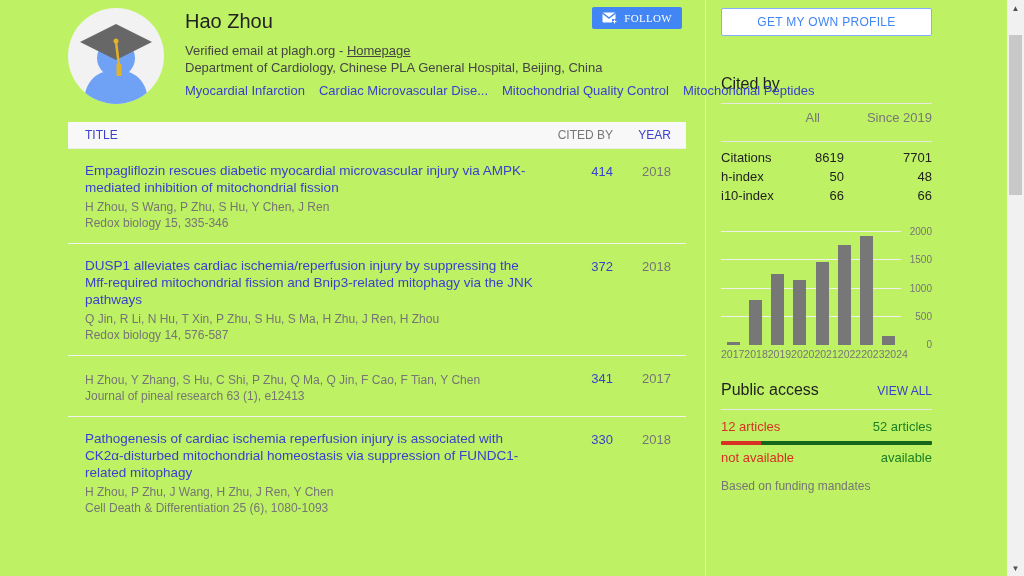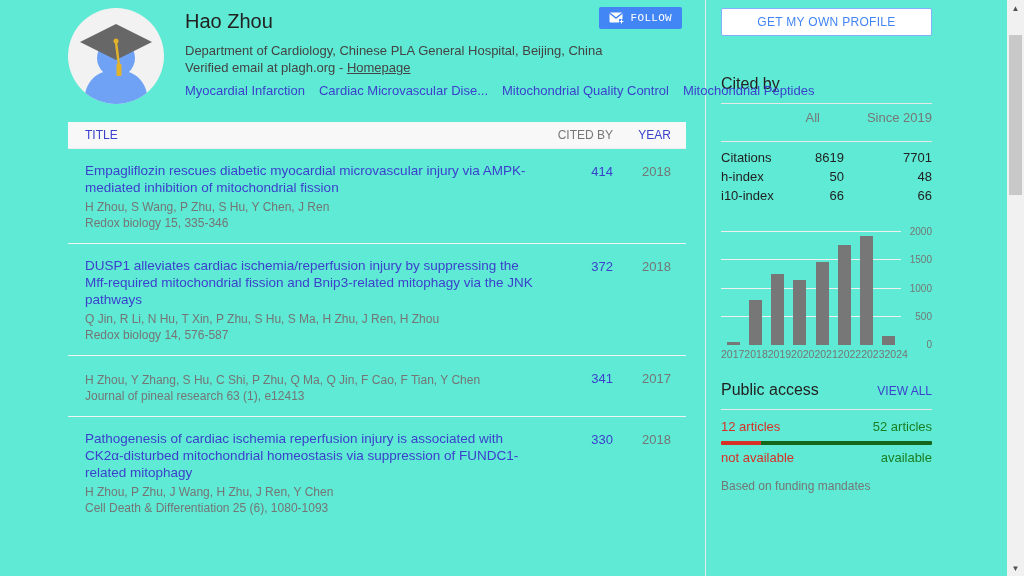--- a/index.html
+++ b/index.html
@@ -1,38 +1,38 @@
 <!DOCTYPE html>
 <html><head>
 <meta charset="utf-8">
 <style>
   * { margin:0; padding:0; box-sizing:border-box; }
   html,body { background:#fff; }
   body { font-family:"Liberation Sans","DejaVu Sans",sans-serif; color:#212121; }
-  .page { position:relative; width:1024px; height:576px; overflow:hidden; background:#5eead4; }
+  .page { position:relative; width:1024px; height:576px; overflow:hidden; background:#bef264; }
 
   
   .content { display:flex; height:100%; }
   .main { margin-left:68px; width:618px; position:relative; padding-top:8px; }
   .sidebar { margin-left:19px; width:302px; border-left:1px solid #e8e8e8; padding:8px 0 0 15px; }
   .sidebar-inner { width:211px; }
 
   
   .profile-head { display:flex; }
   .avatar { width:96px; height:96px; flex:0 0 96px; }
   .profile-info { margin-left:21px; padding-top:2px; }
   .profile-name { font-size:20px; color:#222; font-weight:400; margin-bottom:9px; }
   .profile-line { font-size:13px; color:#444; line-height:17px; }
   .homepage-link { color:#444; text-decoration:underline; cursor:pointer; }
   .interests { margin-top:6px; font-size:13px; line-height:18px; max-width:430px; }
   .interest-link { color:#3c41cc; text-decoration:none; margin-right:14px; cursor:pointer; white-space:nowrap; }
 
   .follow-btn { position:absolute; top:7px; right:4px; background:#4285f4; color:#fff;
     border:none; border-radius:2px; height:22px; padding:0 10px; font-size:11px;
-    font-family:Liberation Mono, monospace; letter-spacing:.3px; display:flex; align-items:center; gap:7px; cursor:pointer; }
+    font-family:Liberation Serif, serif; letter-spacing:.3px; display:flex; align-items:center; gap:7px; cursor:pointer; }
   .follow-btn svg { display:block; }
 
   
   .pub-table { margin-top:18px; }
   .pub-head { display:flex; align-items:center; background:#f8f8f8; height:27px;
     font-size:12px; border-bottom:1px solid #ededed; }
   .pub-head .c-title { color:#3c41cc; cursor:pointer; }
   .pub-head .c-cited { color:#777; }
   .pub-head .c-year { color:#3c41cc; cursor:pointer; }
   .c-title { flex:1; padding-left:17px; }
@@ -121,22 +121,22 @@
               <path d="M16 96 C16 72 30 62 48 62 C66 62 80 72 80 96 Z" fill="#6fa2f5"></path>
               <polygon points="48,16 84,34 48,52 12,34" fill="#676767"></polygon>
               <line x1="48" y1="34" x2="51" y2="58" stroke="#e2b32a" stroke-width="2.5"></line>
               <rect x="48.5" y="56" width="5" height="12" rx="1" fill="#e2b32a"></rect>
               <circle cx="48" cy="33" r="2.5" fill="#e2b32a"></circle>
             </g>
           </svg>
         </div>
         <div class="profile-info">
           <div class="profile-name">Hao Zhou</div>
+          <div class="profile-line"><span>Verified email at plagh.org - </span><a class="homepage-link">Homepage</a></div>
           <div class="profile-line">Department of Cardiology, Chinese PLA General Hospital, Beijing, China</div>
-          <div class="profile-line"><span>Verified email at plagh.org - </span><a class="homepage-link">Homepage</a></div>
           <div class="interests" id="interests"><a class="interest-link">Myocardial Infarction</a><a class="interest-link">Cardiac Microvascular Dise...</a><a class="interest-link">Mitochondrial Quality Control</a><a class="interest-link">Mitochondrial Peptides</a></div>
         </div>
         <button class="follow-btn">
           <svg width="15" height="12" viewBox="0 0 15 12">
             <rect x="0.5" y="0.5" width="13" height="10" rx="1" fill="#ffffff"></rect>
             <path d="M0.5 1 L7 6 L13.5 1" fill="none" stroke="#4285f4" stroke-width="1.4"></path>
             <rect x="10" y="7" width="5" height="5" fill="#4285f4"></rect>
             <path d="M12.5 7.6 v3.8 M10.6 9.5 h3.8" stroke="#ffffff" stroke-width="1.1"></path>
           </svg>
           <span>FOLLOW</span>

